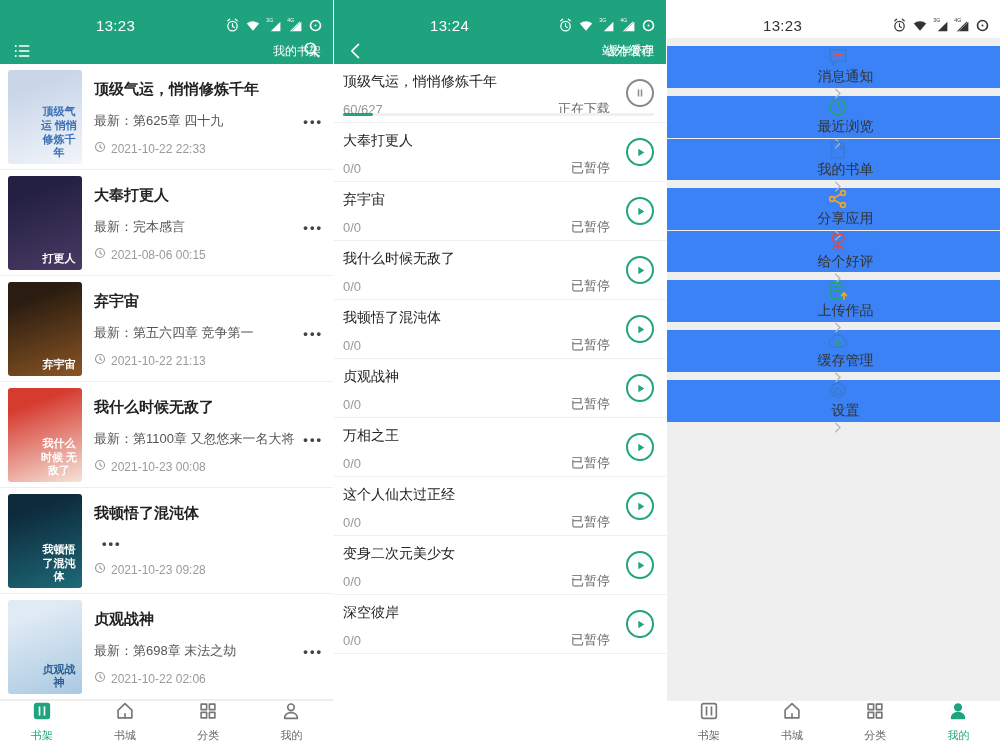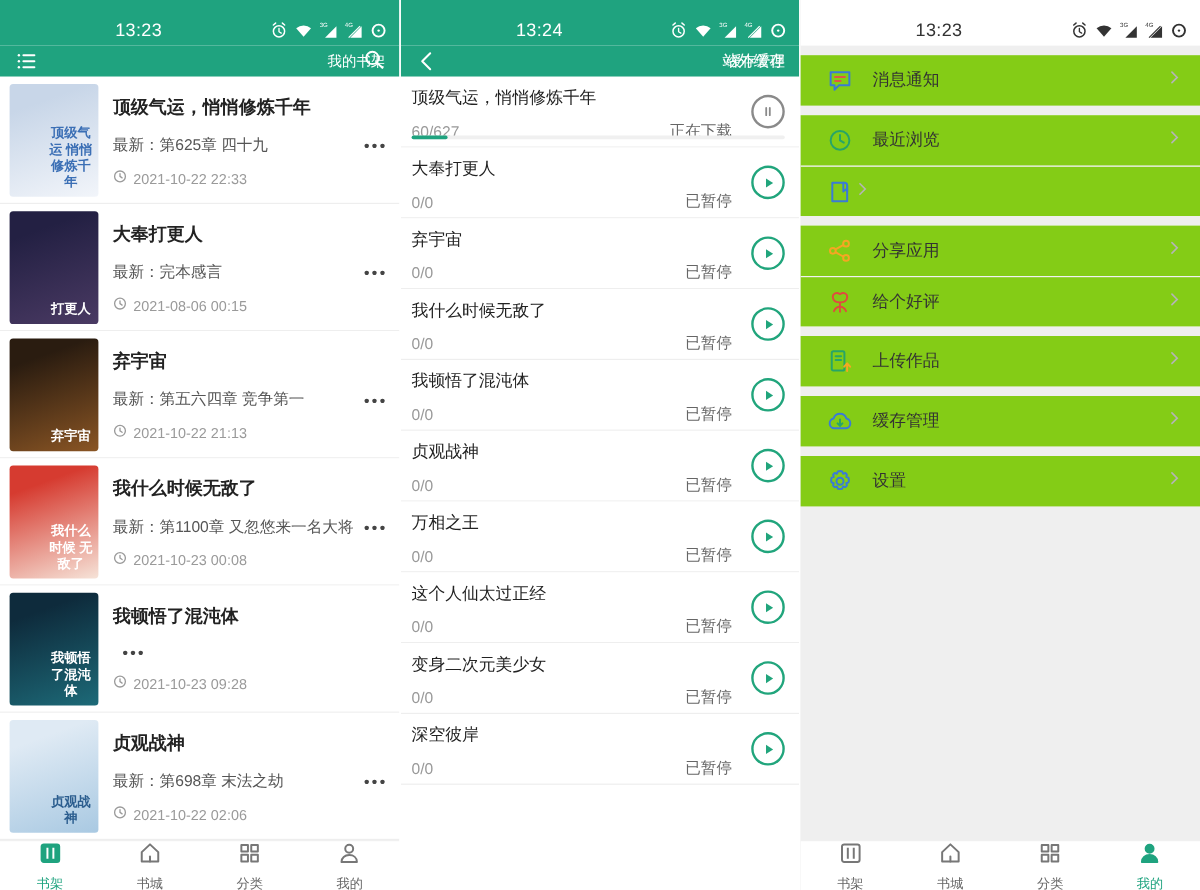--- a/index.html
+++ b/index.html
@@ -56,21 +56,21 @@
   .progress-fill { height:3px; background:#1fa37f; border-radius:2px; }
 
   
   .profile-card { background:#fff; padding:14px 14px 18px 16px; display:flex; align-items:center; }
   .avatar { width:58px; height:58px; border-radius:50%; background:#2aa147; flex:0 0 58px; display:flex; align-items:center; justify-content:center; }
   .profile-texts { margin-left:16px; flex:1; min-width:0; }
   .profile-name { font-size:19px; color:#1a1a1a; letter-spacing:.3px; }
   .profile-phone { font-size:13px; color:#8a8a8a; margin-top:4px; }
   .chev { flex:0 0 auto; }
   .menu-group { background:#fff; margin-top:8px; }
-  .menu-row { height:42px; display:flex; align-items:center; padding:0 14px 0 22px; background:#84cc16; }
+  .menu-row { height:42px; display:flex; align-items:center; padding:0 14px 0 22px; background:#3b82f6;flex-direction:column; }
   .menu-row + .menu-row { border-top:1px solid #f1f1f1; }
   .menu-icon { width:22px; height:22px; flex:0 0 22px; display:flex; align-items:center; justify-content:center; }
   .menu-label { font-size:14px; color:#333; margin-left:16px; flex:1; }
 </style>
 </head>
 <body>
 
 <div class="app">
 
   <div class="screen" id="screen-bookshelf">
@@ -522,20 +522,21 @@
                 <polyline points="9,5 16,12 9,19"></polyline>
               </svg></span>
     </div>
     <div class="menu-row">
       <span class="menu-icon">
               <svg width="22" height="22" viewBox="0 0 24 24" fill="none" stroke="#3a7bd5" stroke-width="1.8" stroke-linejoin="round" stroke-linecap="round">
                 <path d="M5 3.5 h11 a2.5 2.5 0 0 1 2.5 2.5 v14.5 h-13.5 z"></path>
                 <path d="M15 3.5 v8 l2.2-1.8 1.3 1.5 v-5.2"></path>
               </svg>
             </span>
+      <span class="menu-label">我的书单</span>
       <span><svg width="15" height="15" viewBox="0 0 24 24" fill="none" stroke="#b5b5b5" stroke-width="2.2" stroke-linecap="round">
                 <polyline points="9,5 16,12 9,19"></polyline>
               </svg></span>
     </div>
   </div>
   <div class="menu-group">
 
     <div class="menu-row">
       <span class="menu-icon">
               <svg width="22" height="22" viewBox="0 0 24 24" fill="none" stroke="#f5a623" stroke-width="1.8">

